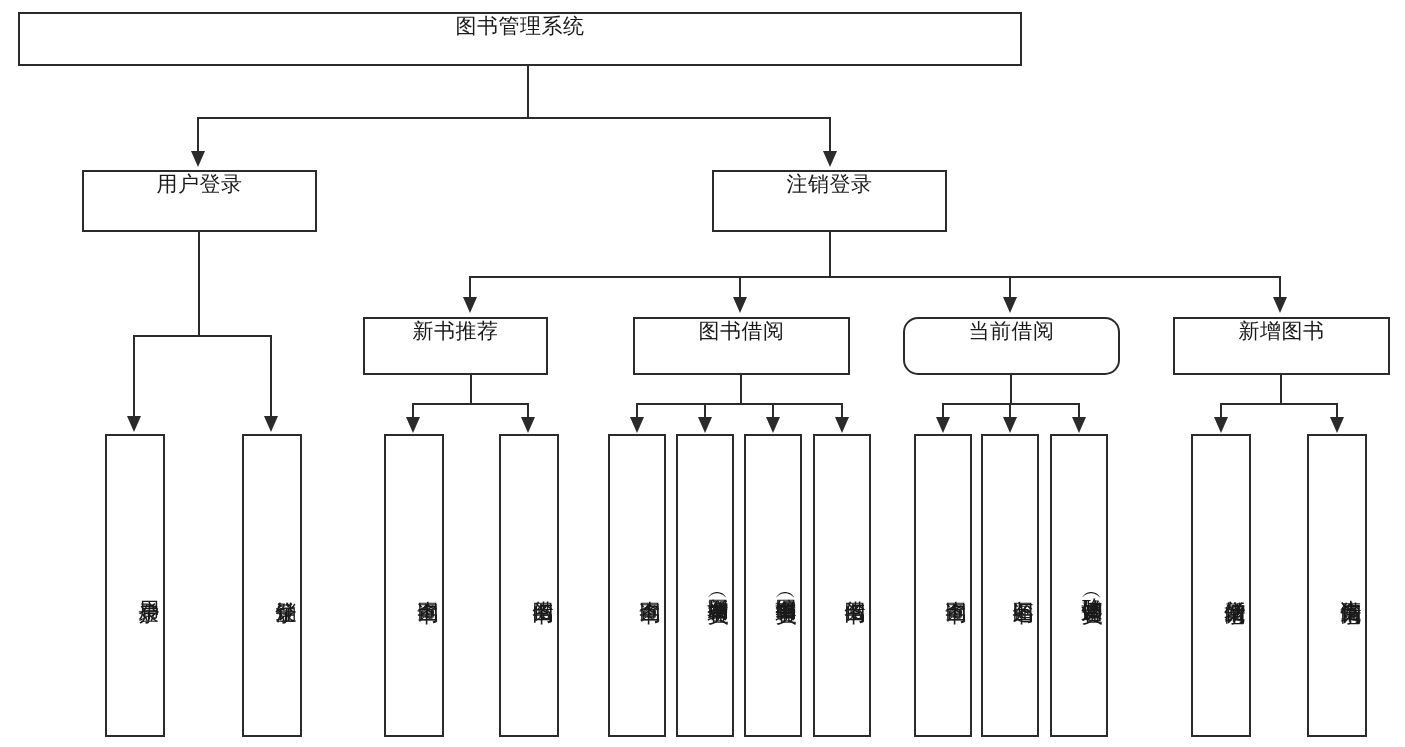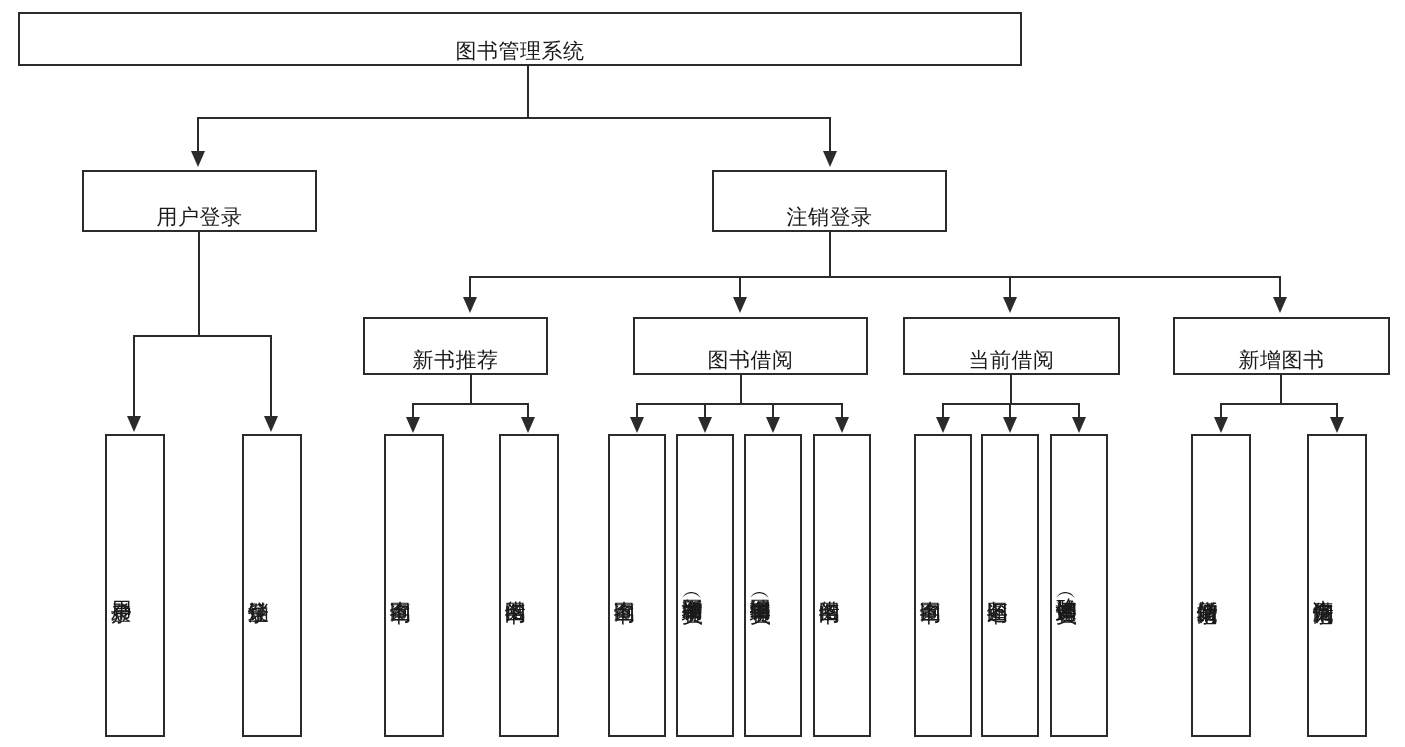--- a/index.html
+++ b/index.html
@@ -16,21 +16,21 @@
     height: 747px;
     background: #ffffff;
     overflow: hidden;
   }
   .node {
     position: absolute;
     box-sizing: border-box;
     background: #ffffff;
     border: 2px solid #2b2b2b;
     display: flex;
-    align-items: flex-end;
+    align-items: flex-start;
     justify-content: center;
     color: #1a1a1a;
   }
   .node.horiz {
     font-size: 21px;
     line-height: 1.2;
     letter-spacing: 0.5px;
   }
   .node.vert {
     writing-mode: vertical-rl;
@@ -107,24 +107,24 @@
   <div class="edge v" style="left:739px; top:276px; width:2px; height:21px;"></div>
   <div class="arrow" style="left:733px; top:297px;"></div>
   <div class="edge v" style="left:1009px; top:276px; width:2px; height:21px;"></div>
   <div class="arrow" style="left:1003px; top:297px;"></div>
   <div class="edge v" style="left:1279px; top:276px; width:2px; height:21px;"></div>
   <div class="arrow" style="left:1273px; top:297px;"></div>
 
   <div class="node horiz" style="left:363px; top:317px; width:185px; height:58px;">
     <span>新书推荐</span>
   </div>
-  <div class="node horiz" style="left:633px; top:317px; width:235px; height:58px;">
+  <div class="node horiz" style="left:633px; top:317px; width:217px; height:58px;">
     <span>图书借阅</span>
   </div>
-  <div class="node horiz" style="left:903px; top:317px; width:217px; height:58px;">
+  <div class="node horiz" style="left:903px; top:317px; width:217px; height:58px;border-radius:15px;">
     <span>当前借阅</span>
   </div>
   <div class="node horiz" style="left:1173px; top:317px; width:217px; height:58px;">
     <span>新增图书</span>
   </div>
 
   <div class="edge v" style="left:470px; top:375px; width:2px; height:29px;"></div>
   <div class="edge h" style="left:412px; top:403px; width:117px; height:2px;"></div>
   <div class="edge v" style="left:412px; top:403px; width:2px; height:14px;"></div>
   <div class="arrow" style="left:406px; top:417px;"></div>

